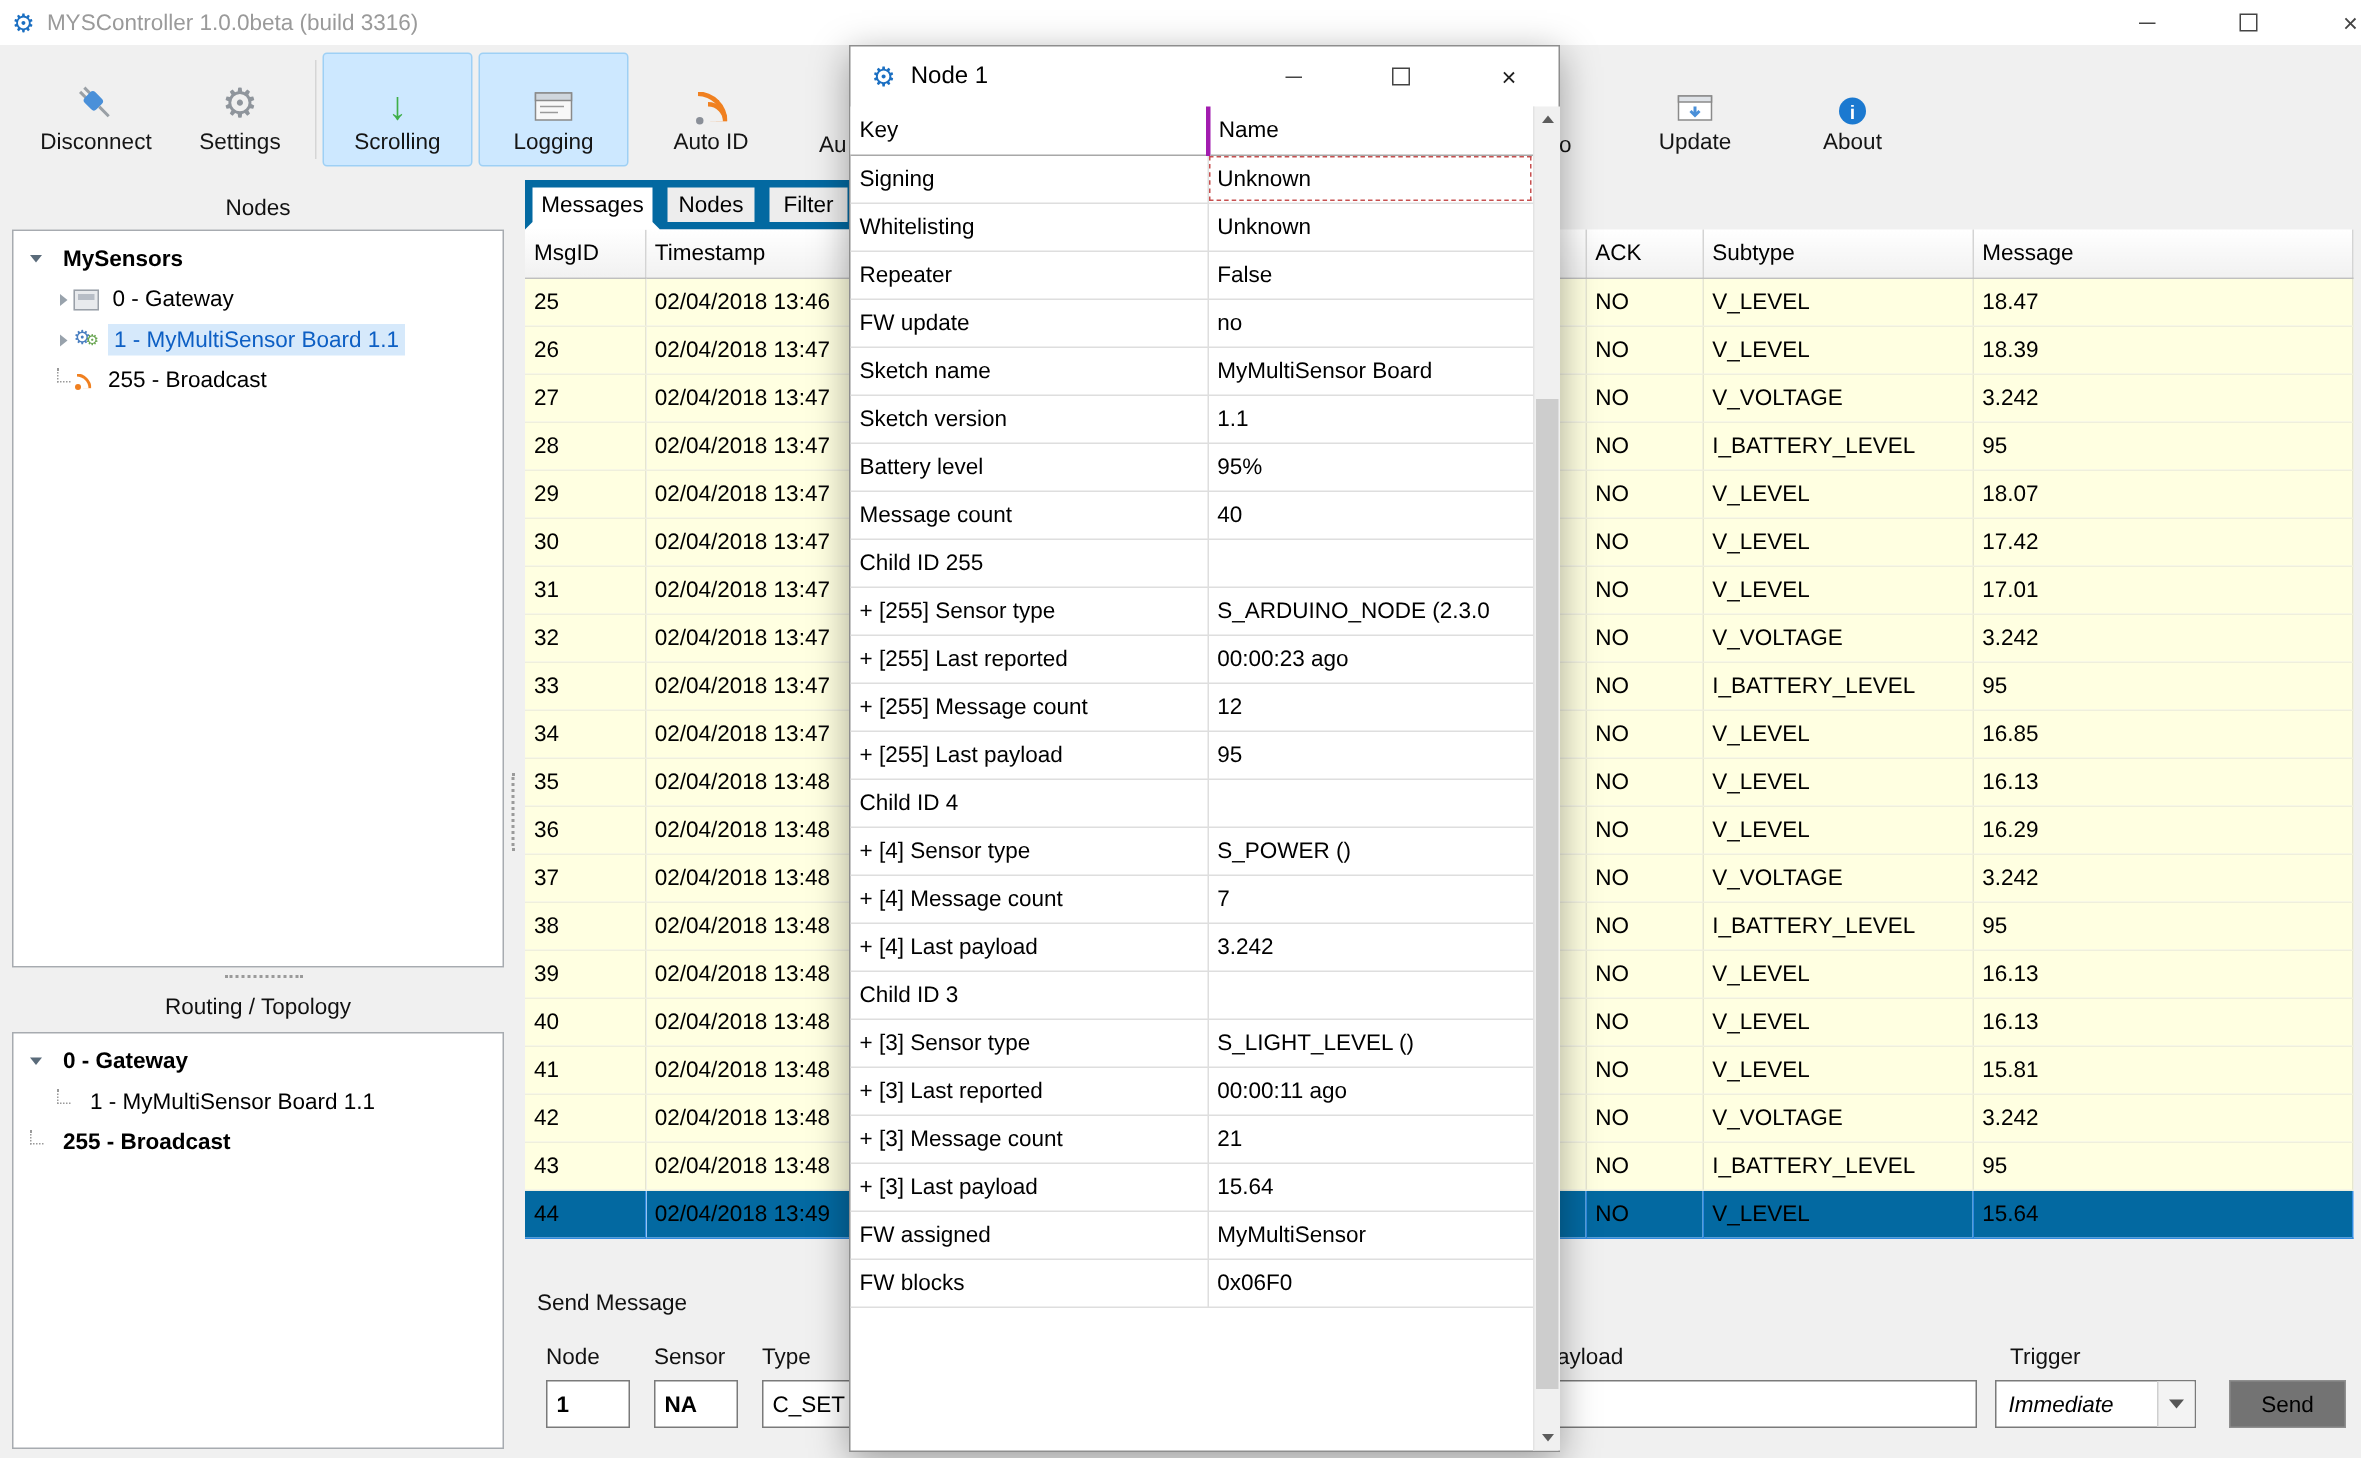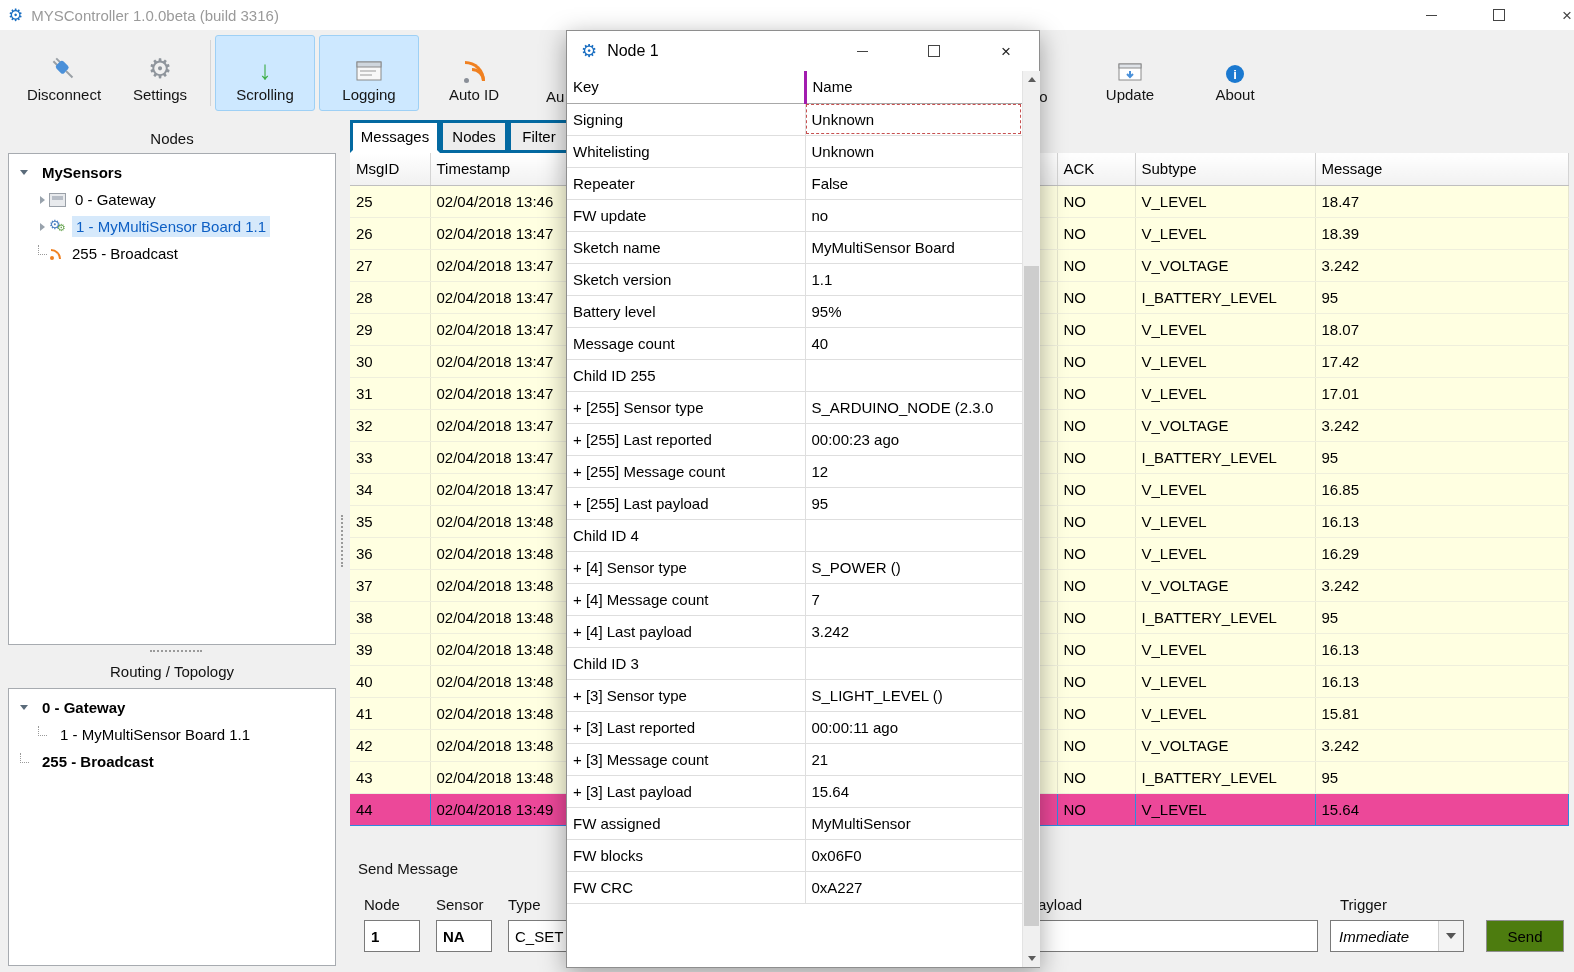--- a/index.html
+++ b/index.html
@@ -47,37 +47,37 @@
   .icon-sensor{width:18px;height:16px;}
   .icon-sensor::before{content:"⚙";position:absolute;left:0;top:-2px;font-size:13px;color:#4a7fc1;}
   .icon-sensor::after{content:"⚙";position:absolute;left:8px;top:3px;font-size:10px;color:#67a44f;}
   .icon-broadcast{width:14px;height:14px;}
   .icon-broadcast::before{content:"";position:absolute;left:2px;bottom:2px;width:8px;height:8px;border-top:2px solid #f08020;border-right:2px solid #f08020;border-top-right-radius:11px;}
   .icon-broadcast::after{content:"";position:absolute;left:1px;bottom:1px;width:4px;height:4px;border-radius:50%;background:#f08020;}
   .tree-label{padding:2px 4px;}
   .splitter-v{position:absolute;left:341px;top:515px;height:52px;border-left:2px dotted #9a9a9a;}
   .splitter-h{position:absolute;left:150px;top:650px;width:52px;border-top:2px dotted #9a9a9a;}
   
-  .tab{position:absolute;top:120px;height:33px;box-sizing:border-box;display:flex;align-items:center;justify-content:center;border:3px solid #0369a1;background:#ededed;padding:0 14px;}
+  .tab{position:absolute;top:120px;height:33px;box-sizing:border-box;display:flex;align-items:center;justify-content:center;border:5px solid #0369a1;background:#ededed;padding:0 14px;}
   .tab.active{background:#fff;border-bottom-color:#fff;z-index:2;}
   
   .msg-wrap{position:absolute;left:350px;top:153px;}
   table{border-collapse:collapse;table-layout:fixed;}
   .msg-table{width:1218px;background:#fff;}
   .msg-table th{height:32px;box-sizing:border-box;background:linear-gradient(#ffffff,#f1f1f1);border-right:1px solid #d4d4d4;border-bottom:1px solid #bfbfbf;font-weight:normal;text-align:left;padding:0 6px;overflow:hidden;white-space:nowrap;margin-top:16px;}
   .msg-table td{height:32px;box-sizing:border-box;background:#ffffe1;border-right:1px solid #e6e6cf;border-bottom:1px solid #efefdc;padding:0 6px;overflow:hidden;white-space:nowrap;}
-  .msg-table tr.selected td{background:#ec4899;border-right-color:#2f8ae0;border-bottom-color:#2f8ae0;}
+  .msg-table tr.selected td{background:#0369a1;border-right-color:#2f8ae0;border-bottom-color:#2f8ae0;}
   
   .field-label{position:absolute;color:#111;}
   .tb-input{position:absolute;height:32px;box-sizing:border-box;border:1px solid #7a7a7a;background:#fff;padding:0 6px;font-family:inherit;font-size:15px;}
   .combo{position:absolute;height:32px;box-sizing:border-box;border:1px solid #7a7a7a;background:#fff;display:flex;align-items:center;}
   .combo-text{flex:1;padding-left:8px;font-style:italic;}
   .combo-arrow{width:24px;height:100%;display:flex;align-items:center;justify-content:center;border-left:1px solid #cfcfcf;background:#f3f3f3;}
   .combo-arrow::before{content:"";border-left:5px solid transparent;border-right:5px solid transparent;border-top:6px solid #555;}
-  .btn{position:absolute;height:32px;box-sizing:border-box;border:1px solid #8f8f8f;background:#4d7c0f;display:flex;align-items:center;justify-content:center;font-size:15px;}
+  .btn{position:absolute;height:32px;box-sizing:border-box;border:1px solid #8f8f8f;background:#737373;display:flex;align-items:center;justify-content:center;font-size:15px;}
   
   .dialog{position:absolute;left:566px;top:30px;width:474px;height:938px;background:#fff;border:1px solid #8e8e8e;box-sizing:border-box;box-shadow:0 6px 24px rgba(0,0,0,.35);z-index:20;}
   .dlg-title{height:40px;display:flex;align-items:center;position:relative;}
   .dlg-gear{margin-left:14px;color:#1b6fc2;font-size:18px;line-height:1;}
   .dlg-name{margin-left:10px;font-size:16px;}
   .dlg-btn{position:absolute;top:0;width:46px;height:40px;display:flex;align-items:center;justify-content:center;color:#222;}
   .dlg-body{position:absolute;left:0;top:40px;right:0;bottom:0;display:flex;}
   .dlg-table{width:455px;align-self:flex-start;}
   .dlg-table th{height:32px;box-sizing:border-box;background:#fff;border-bottom:1px solid #a8a8a8;font-weight:normal;text-align:left;padding:0 6px;}
   .dlg-table th:first-child{border-right:3px solid #a21caf;}
@@ -570,24 +570,20 @@
           <tr>
             <td>FW assigned</td>
             <td>MyMultiSensor</td>
           </tr>
 
           <tr>
             <td>FW blocks</td>
             <td>0x06F0</td>
           </tr>
 
-          <tr>
-            <td>FW CRC</td>
-            <td>0xA227</td>
-          </tr>
         </tbody>
     </table>
     <div class="dlg-scroll">
       <span class="scroll-arrow up"></span>
       <span class="scroll-thumb"></span>
       <span class="scroll-arrow down"></span>
     </div>
   </div>
 </div>
 

